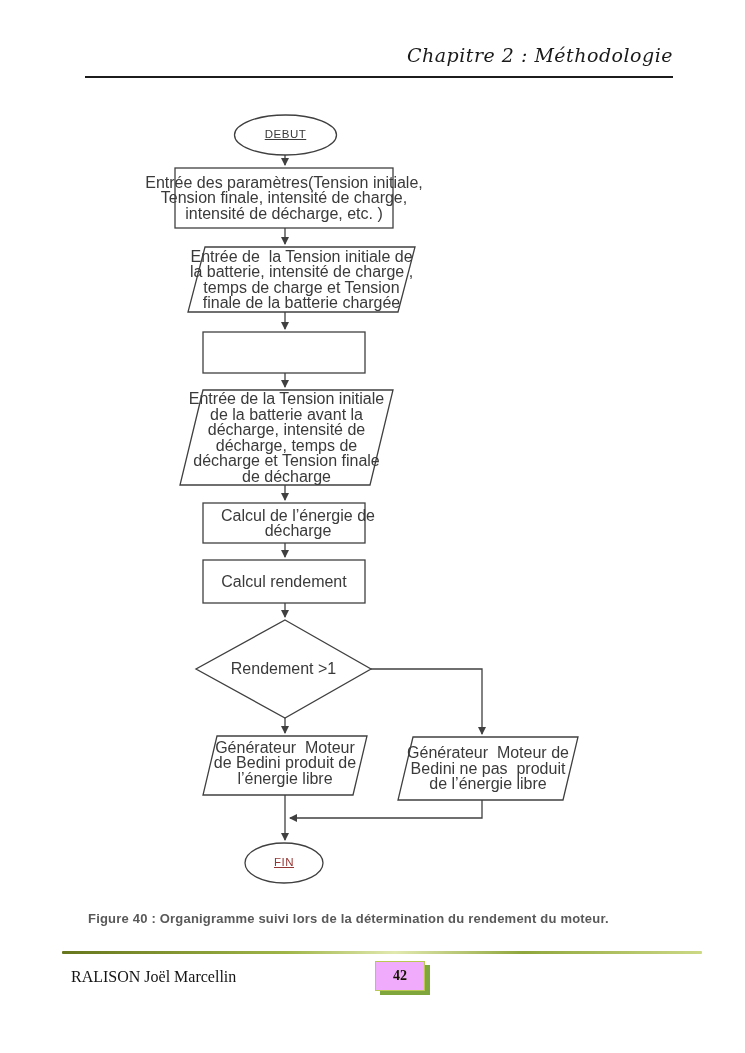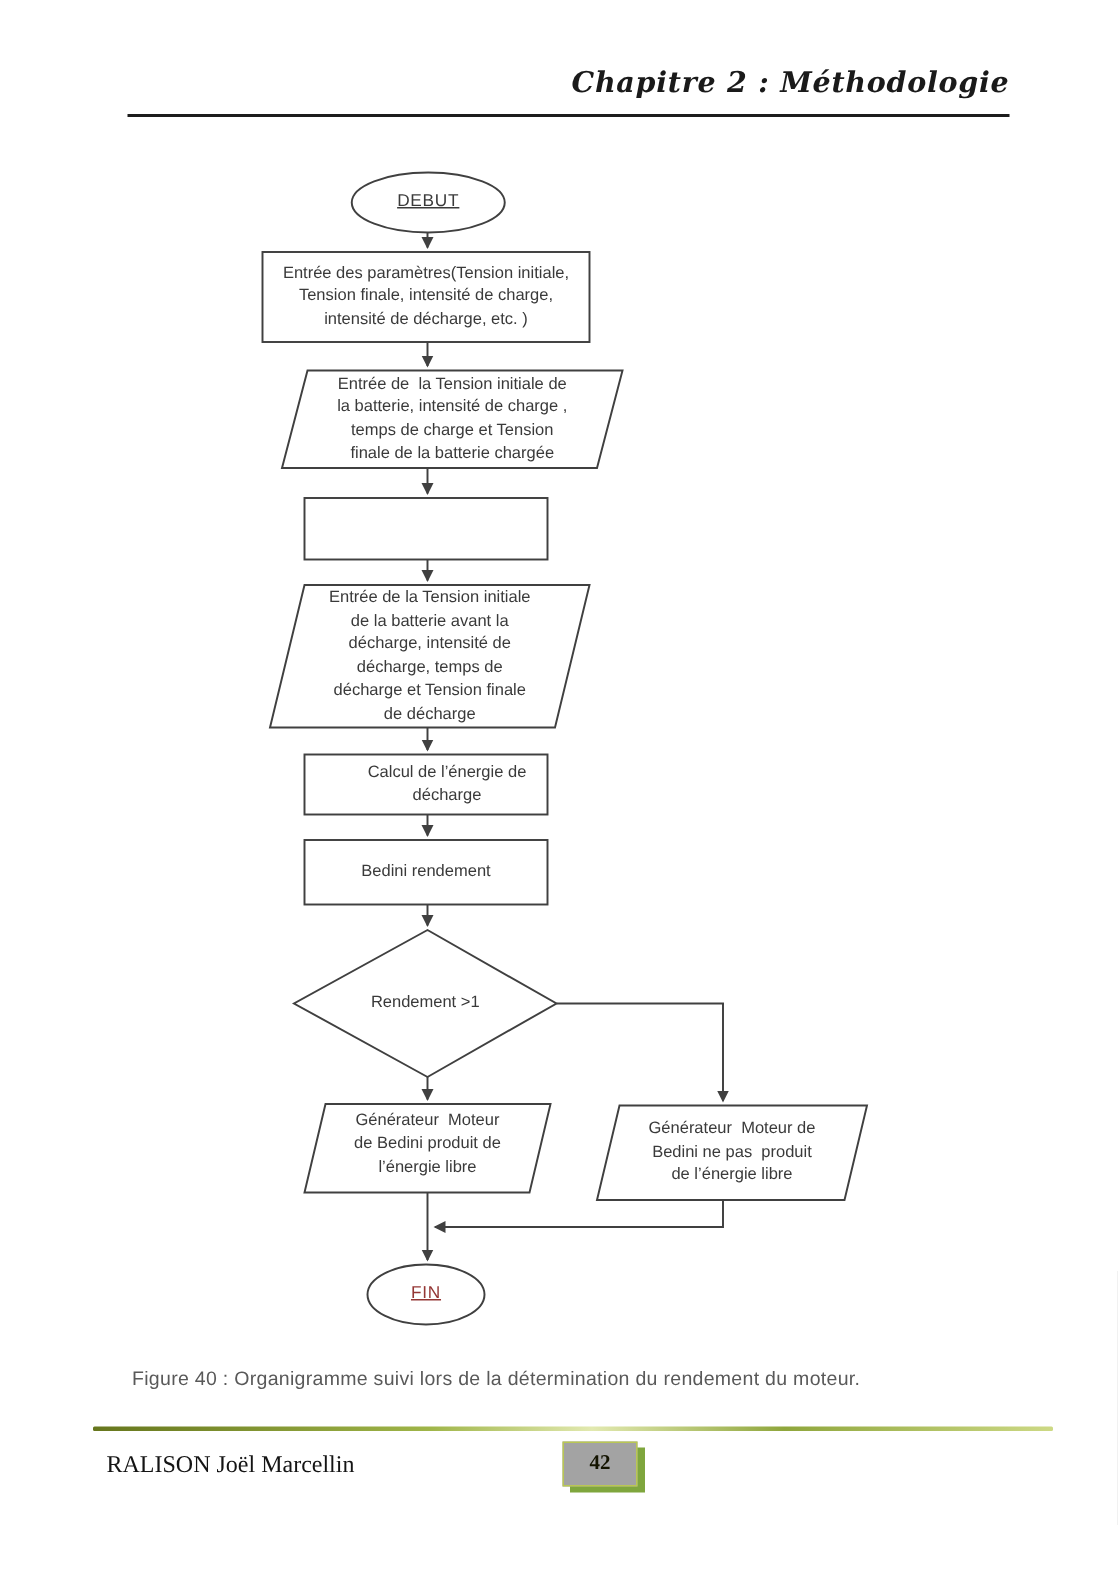--- a/index.html
+++ b/index.html
@@ -4,54 +4,54 @@
 <style>
   html,body{margin:0;padding:0;background:#e8e8e8;}
   .page{
     position:relative;width:745px;height:1053px;background:#ffffff;
     margin:0 auto;overflow:hidden;
     font-family:"Liberation Sans",sans-serif;
   }
   
   .header-title{
     position:absolute;top:44px;right:72px;
-    font-family:"DejaVu Serif",serif;font-style:italic;font-weight:700;
+    font-family:"DejaVu Serif",serif;font-style:italic;font-weight:400;
     font-size:19px;color:#1a1a1a;letter-spacing:.5px;
   }
   .header-rule{
     position:absolute;left:85px;top:76px;width:588px;height:2px;background:#1c1c1c;
   }
   
   svg.flow{position:absolute;left:0;top:0;width:745px;height:1053px;}
   .shape-label{
     position:absolute;display:flex;align-items:center;justify-content:center;
     text-align:center;white-space:pre;
-    font-size:11px;line-height:15.5px;color:#3a3a3a;
+    font-size:16px;line-height:15.5px;color:#3a3a3a;
   }
   .fin-label{color:#943634;font-size:11.5px;letter-spacing:.5px;}
   .debut-label{font-size:11.5px;letter-spacing:.5px;}
   
   .caption{
     position:absolute;left:88px;top:911px;width:580px;
-    font-size:13px;font-weight:normal;color:#595959;letter-spacing:.2px;
+    font-size:13px;font-weight:bold;color:#595959;letter-spacing:.2px;
     white-space:pre;
   }
   
   .footer-rule{
     position:absolute;left:62px;top:951px;width:640px;height:3px;
     background:linear-gradient(to right,#66761d,#9fb548 35%,#e2e9b0 52%,#8fa63c 72%,#cdd985);
     border-radius:1px;
   }
   .footer-author{
     position:absolute;left:71px;top:968px;
     font-family:"Liberation Serif",serif;font-size:16px;color:#141414;text-align:center;
   }
   .page-number-box{
     position:absolute;left:375px;top:961px;width:48px;height:28px;
-    background:#a3a3a3;border:1px solid #b9c753;
+    background:#f0abfc;border:1px solid #b9c753;
     box-shadow:5px 4px 0 #7fa63d;
     display:flex;align-items:center;justify-content:center;
     font-family:"Liberation Serif",serif;font-weight:bold;font-size:14px;color:#141400;
   }
 </style>
 </head>
 <body>
 
 <div class="page">
 
@@ -107,21 +107,21 @@
   <div class="shape-label" style="left:180px;top:390px;width:213px;height:95px;">Entrée de la Tension initiale
 de la batterie avant la
 décharge, intensité de
 décharge, temps de
 décharge et Tension finale
 de décharge</div>
 
   <div class="shape-label" style="left:217px;top:503px;width:162px;height:40px;">Calcul de l’énergie de
 décharge</div>
 
-  <div class="shape-label" style="left:203px;top:560px;width:162px;height:43px;">Bedini rendement</div>
+  <div class="shape-label" style="left:203px;top:560px;width:162px;height:43px;">Calcul rendement</div>
 
   <div class="shape-label" style="left:196px;top:622px;width:175px;height:94px;">Rendement &gt;1</div>
 
   <div class="shape-label" style="left:203px;top:736px;width:164px;height:54px;">Générateur  Moteur
 de Bedini produit de
 l’énergie libre</div>
 
   <div class="shape-label" style="left:398px;top:737px;width:180px;height:63px;">Générateur  Moteur de
 Bedini ne pas  produit
 de l’énergie libre</div>

